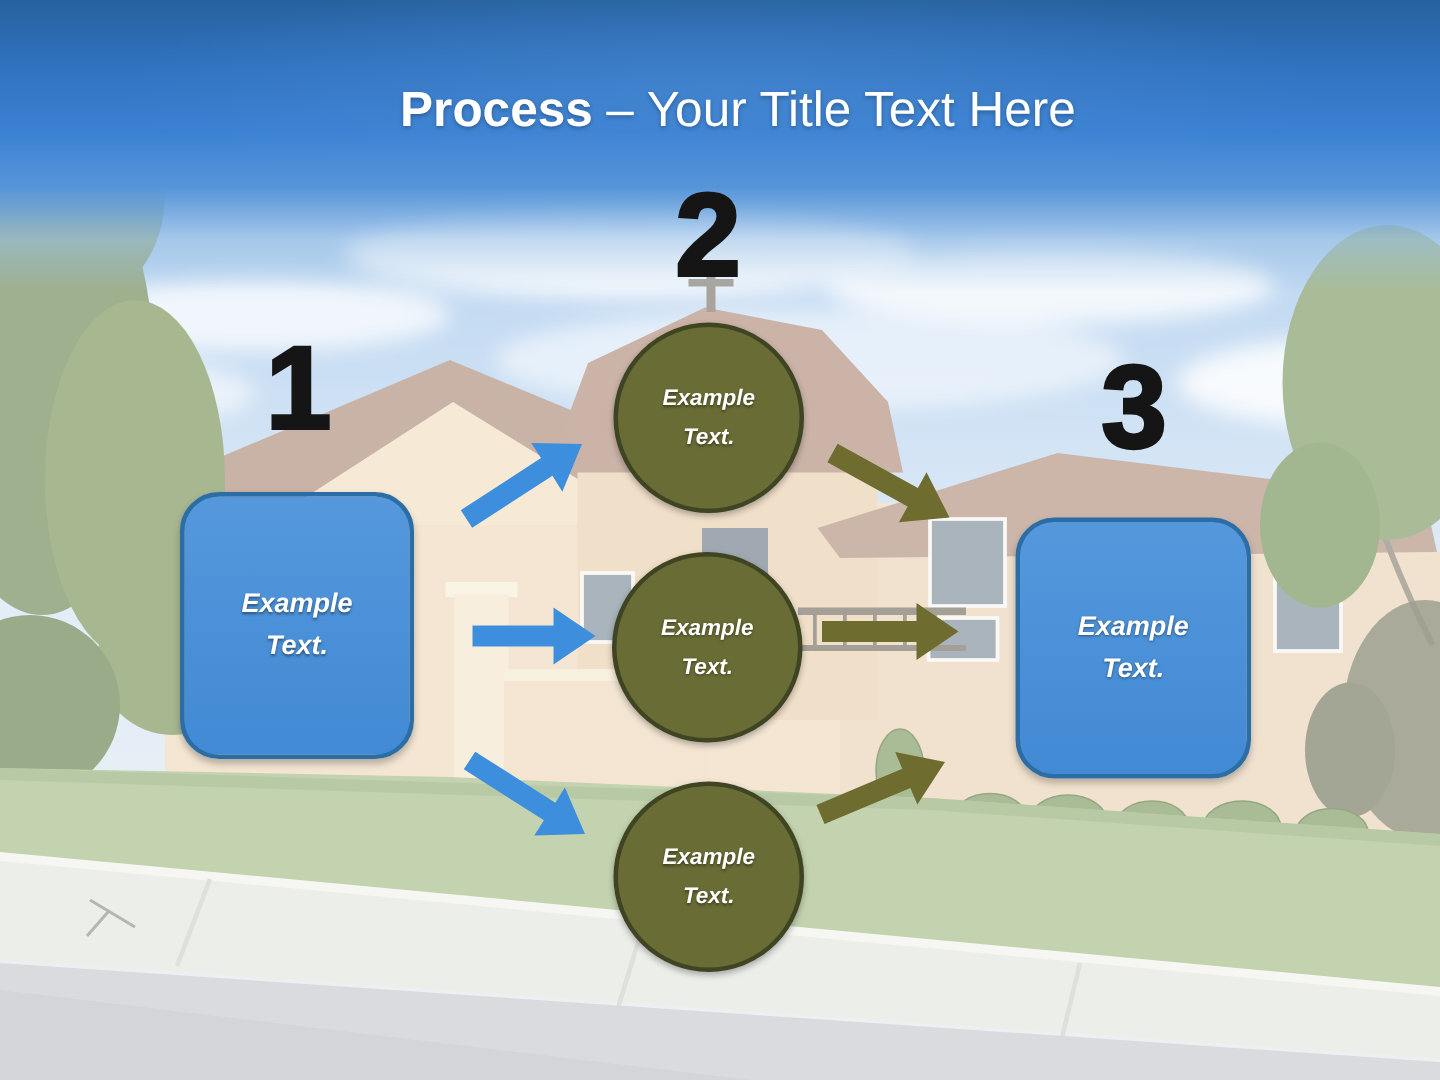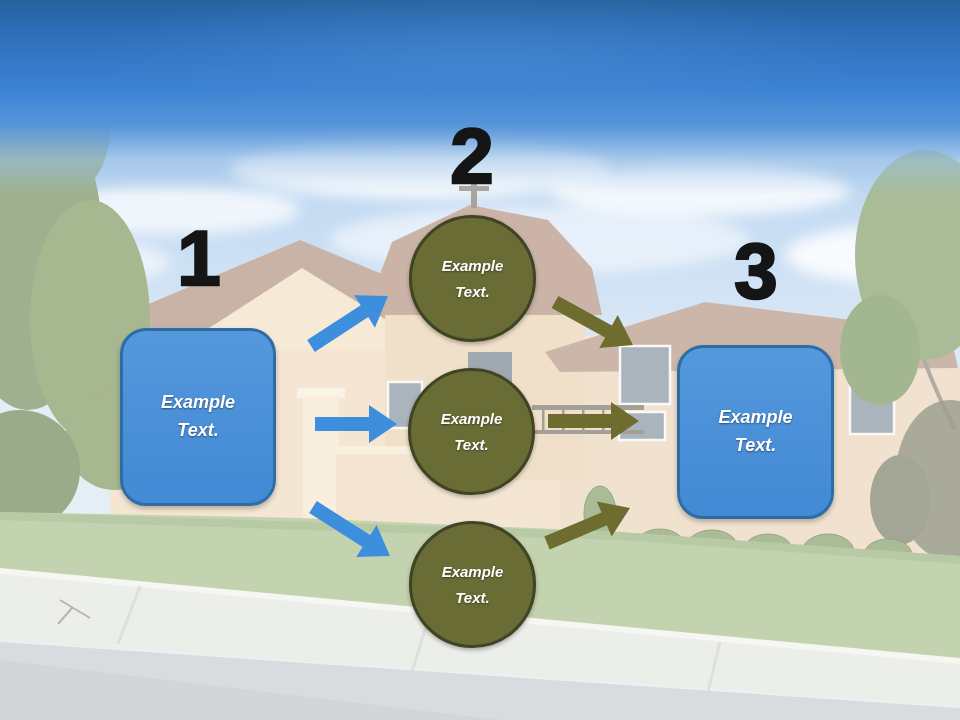--- a/index.html
+++ b/index.html
@@ -156,20 +156,23 @@
       <path d="M60,600 l30,18 m-18,-10 l-14,16" stroke="#8f9089" stroke-width="2" fill="none"></path>
     </g>
     <g>
       <polygon points="0,642 960,708 960,720 0,720" fill="#c6c9cd"></polygon>
       <polygon points="0,660 500,720 0,720" fill="#bcbfc4"></polygon>
     </g>
     <rect x="0" y="118" width="960" height="602" fill="#ffffff" opacity="0.34"></rect>
   </svg>
 
   <div class="header"></div>
+  <div class="title">
+    <span class="tb">Process</span><span class="tr">– Your Title Text Here</span>
+  </div>
 
   <div class="num n1">1</div>
   <div class="num n2">2</div>
   <div class="num n3">3</div>
 
   <svg class="arrows" viewBox="0 0 960 720" aria-hidden="true">
     <polygon fill="#3e8ede" points="314.8,351.9 368.3,317.1 374.9,327.8 388,296 354.1,295.3 360.7,305.3 307.2,340.1"></polygon>
     <polygon fill="#3e8ede" points="315,431 369,431 369,443 397,424 369,405 369,417 315,417"></polygon>
     <polygon fill="#3e8ede" points="309.2,512.9 362.6,546.9 356.2,557.0 390,556 376.6,525.0 370.2,535.1 316.8,501.1"></polygon>
     <polygon fill="#6e6c2f" points="551.6,308.1 605.1,337.6 599.3,348.1 633,345 617.7,314.9 611.9,325.4 558.4,295.9"></polygon>

